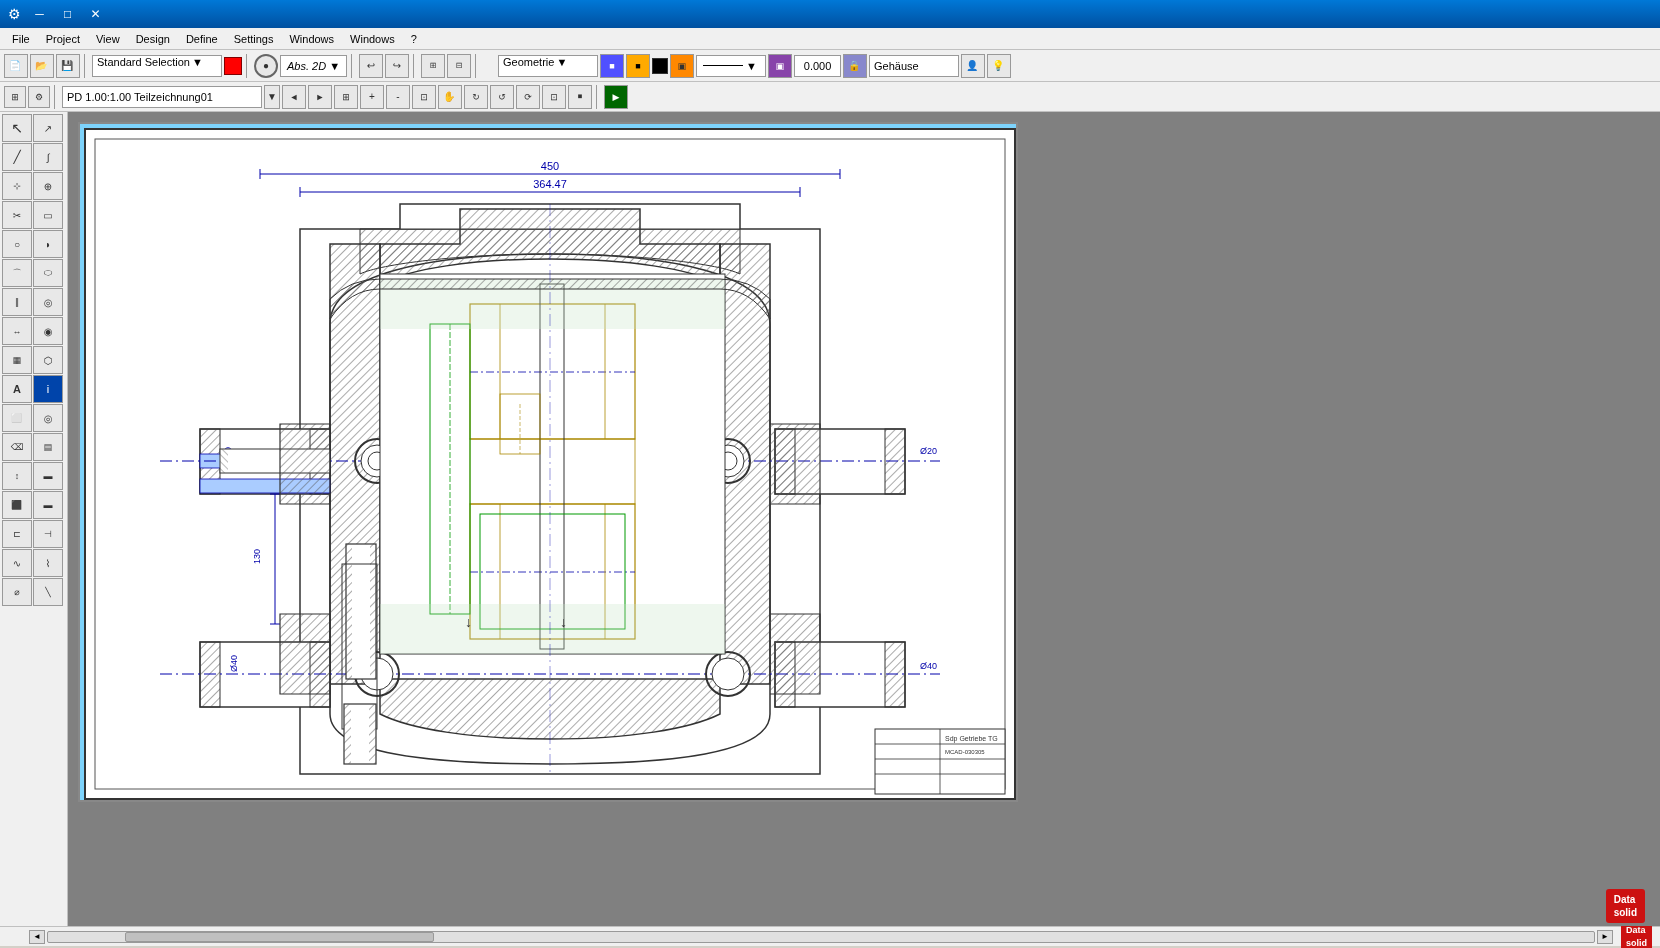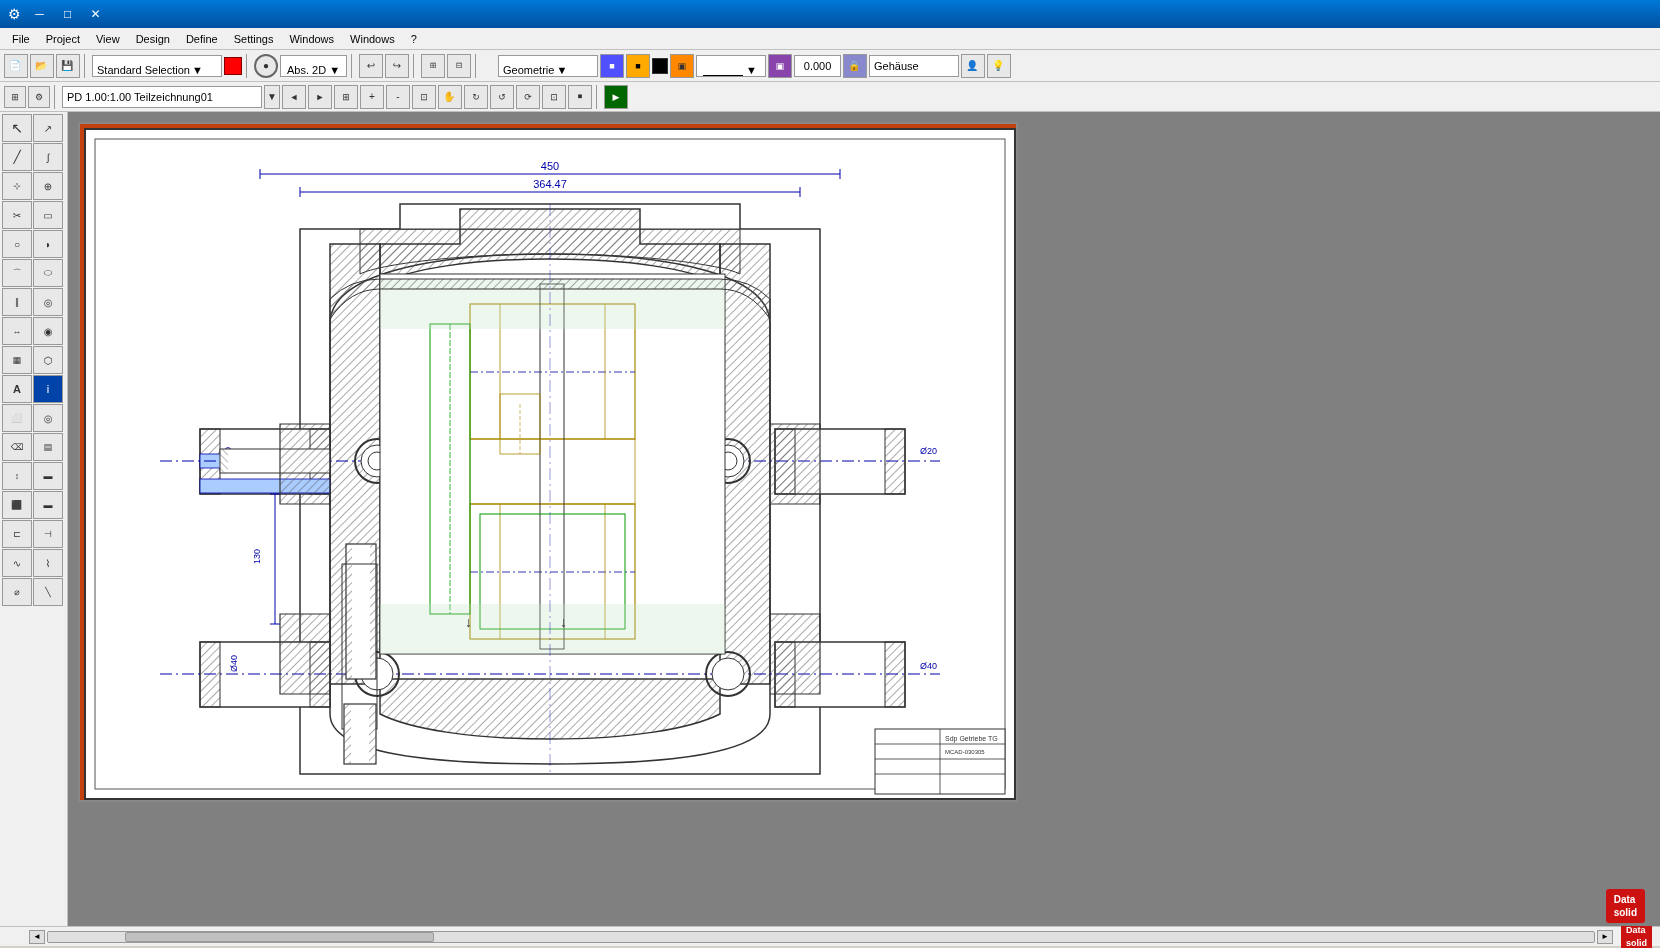--- a/index.html
+++ b/index.html
@@ -159,31 +159,31 @@
     }
 
     
     .mode-btn {
       height: 22px;
       background: white;
       border: 1px solid #999;
       padding: 0 6px;
       font-size: 11px;
       cursor: pointer;
-      display: flex; align-items: flex-end; gap: 3px;
+      display: flex; align-items: center; gap: 3px; font-style: italic;
     }
 
     
     .sel-dropdown {
       height: 22px;
       background: white;
       border: 1px solid #999;
       padding: 0 4px;
       font-size: 11px;
-      display: flex; align-items: flex-end; gap: 2px;
+      display: flex; align-items: flex-start; gap: 2px;
       cursor: pointer;
       min-width: 130px;
     }
 
     
     .layer-input {
       height: 22px;
       background: white;
       border: 1px solid #999;
       padding: 0 4px;
@@ -394,21 +394,21 @@
       <button class="lt-btn" title="Spline" style="font-size:10px;">∿</button>
       <button class="lt-btn" title="Polyline" style="font-size:10px;">⌇</button>
     </div>
     <div class="lt-row">
       <button class="lt-btn" title="Measure" style="font-size:9px;">⌀</button>
       <button class="lt-btn" title="Extra" style="font-size:9px;">╲</button>
     </div>
   </div>
 
   <div id="canvas-area" style="flex:1; background:#808080; overflow:auto; position:relative;">
-    <div id="drawing-canvas" style="margin:10px; background:#c2410c; position:relative; width:940px; height:680px;">
+    <div id="drawing-canvas" style="margin:10px; background:#7dd3fc; position:relative; width:940px; height:680px;">
 
       <svg id="drawing-svg" width="940" height="680" viewBox="0 0 940 680" style="display:block;">
 
         <rect x="5" y="5" width="930" height="670" fill="white" stroke="#333" stroke-width="2"></rect>
         <rect x="15" y="15" width="910" height="650" fill="white" stroke="#555" stroke-width="1"></rect>
 
         <line x1="180" y1="50" x2="760" y2="50" stroke="#0000aa" stroke-width="1"></line>
         <line x1="180" y1="45" x2="180" y2="55" stroke="#0000aa" stroke-width="1"></line>
         <line x1="760" y1="45" x2="760" y2="55" stroke="#0000aa" stroke-width="1"></line>
         <text x="470" y="46" fill="#0000aa" font-size="11" text-anchor="middle">450</text>

